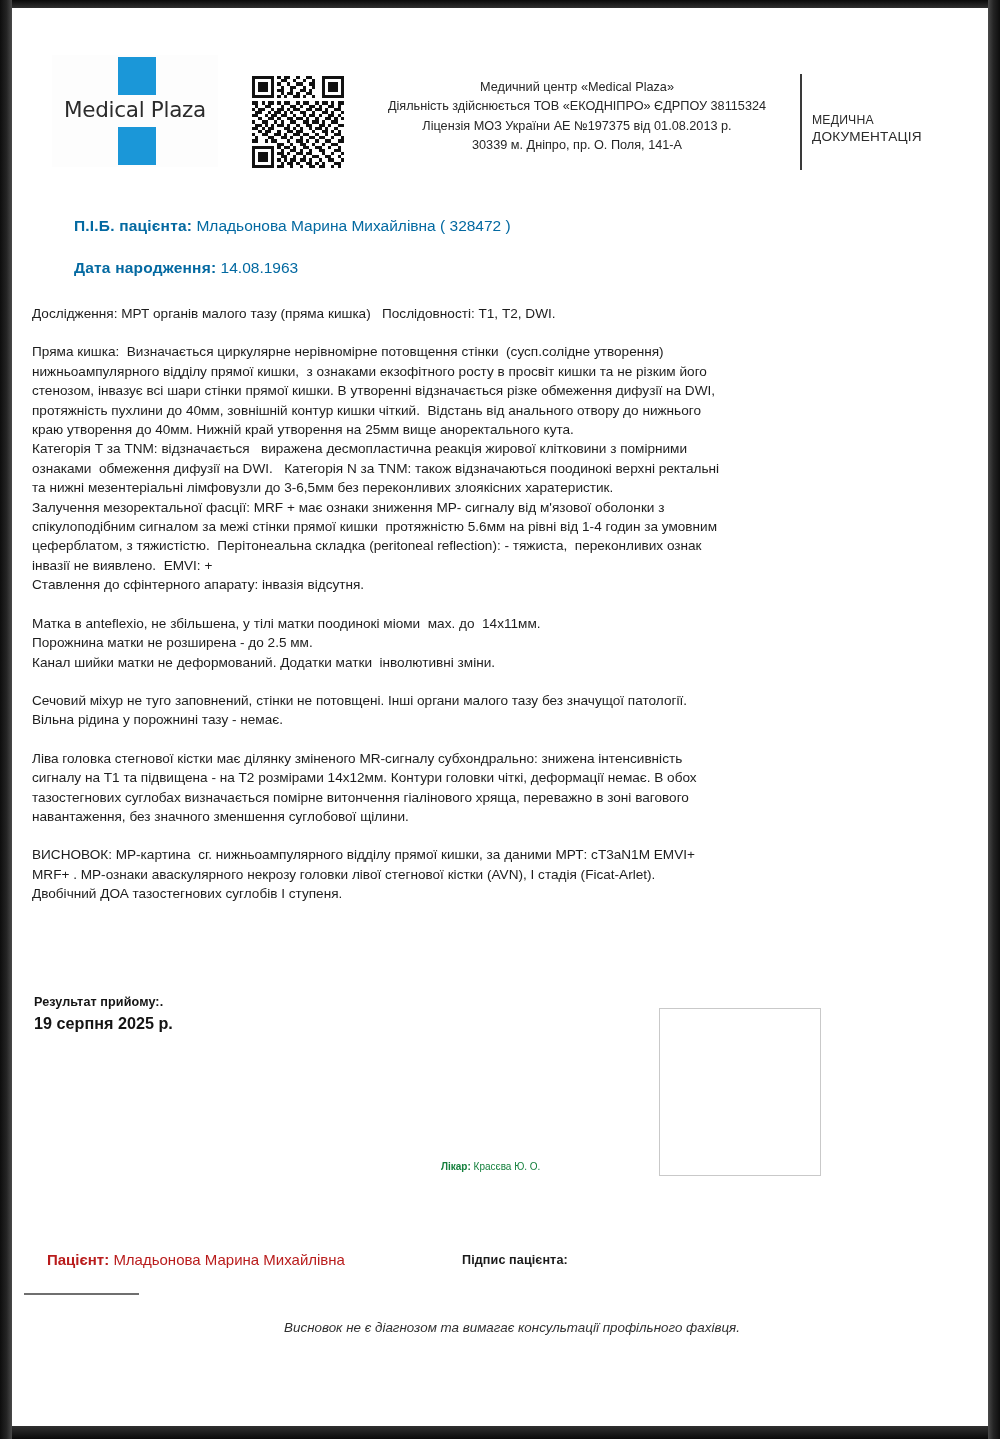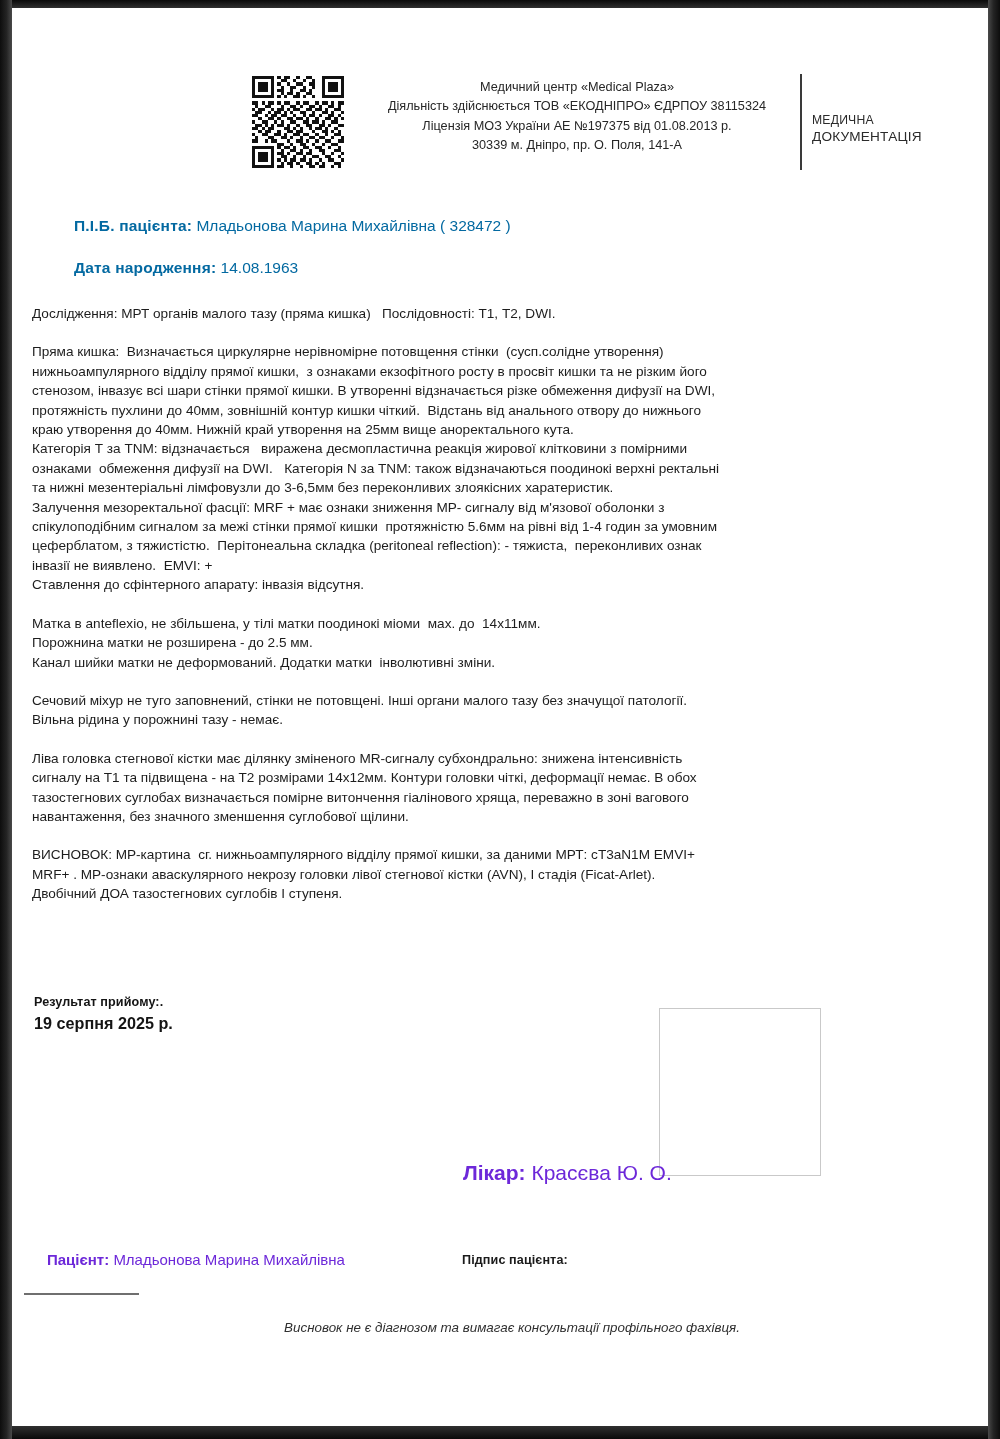--- a/index.html
+++ b/index.html
@@ -174,35 +174,35 @@
     position: absolute;
     left: 647px;
     top: 1000px;
     width: 160px;
     height: 166px;
     border: 1px solid #c9c9c9;
     background: #ffffff;
   }
   .doctor-line {
     position: absolute;
-    left: 451px;
+    left: 429px;
     top: 1153px;
-    font-size: 21px;
-    color: #6d28d9;
+    font-size: 10px;
+    color: #15803d;
     white-space: nowrap;
   }
   .doctor-line .lbl { font-weight: bold; }
 
   
   .patient-footer {
     position: absolute;
     left: 35px;
     top: 1243px;
     font-size: 15px;
-    color: #6d28d9;
+    color: #b91c1c;
     white-space: nowrap;
   }
   .patient-footer .lbl { font-weight: bold; }
   .sign-label {
     position: absolute;
     left: 450px;
     top: 1245px;
     font-size: 12.6px;
     font-weight: bold;
     color: #1b1b1b;
@@ -231,20 +231,25 @@
 </style>
 </head>
 <body>
 
 <div id="scan-frame">
 
   <div id="page-sheet">
 
     <div class="header">
 
+      <div class="logo-block">
+        <div class="logo-sq top"></div>
+        <div class="logo-sq bottom"></div>
+        <div class="logo-word">Medical Plaza</div>
+      </div>
 
       <div class="qr-code">
         <svg viewBox="0 0 29 29" width="92" height="92" shape-rendering="crispEdges" aria-hidden="true">
           <rect width="29" height="29" fill="#ffffff"></rect>
           <g fill="#111111">
             <rect x="0" y="0" width="7" height="1"></rect>
               <rect x="0" y="6" width="7" height="1"></rect>
             <rect x="0" y="0" width="1" height="7"></rect>
               <rect x="6" y="0" width="1" height="7"></rect>
             <rect x="2" y="2" width="3" height="3"></rect>

